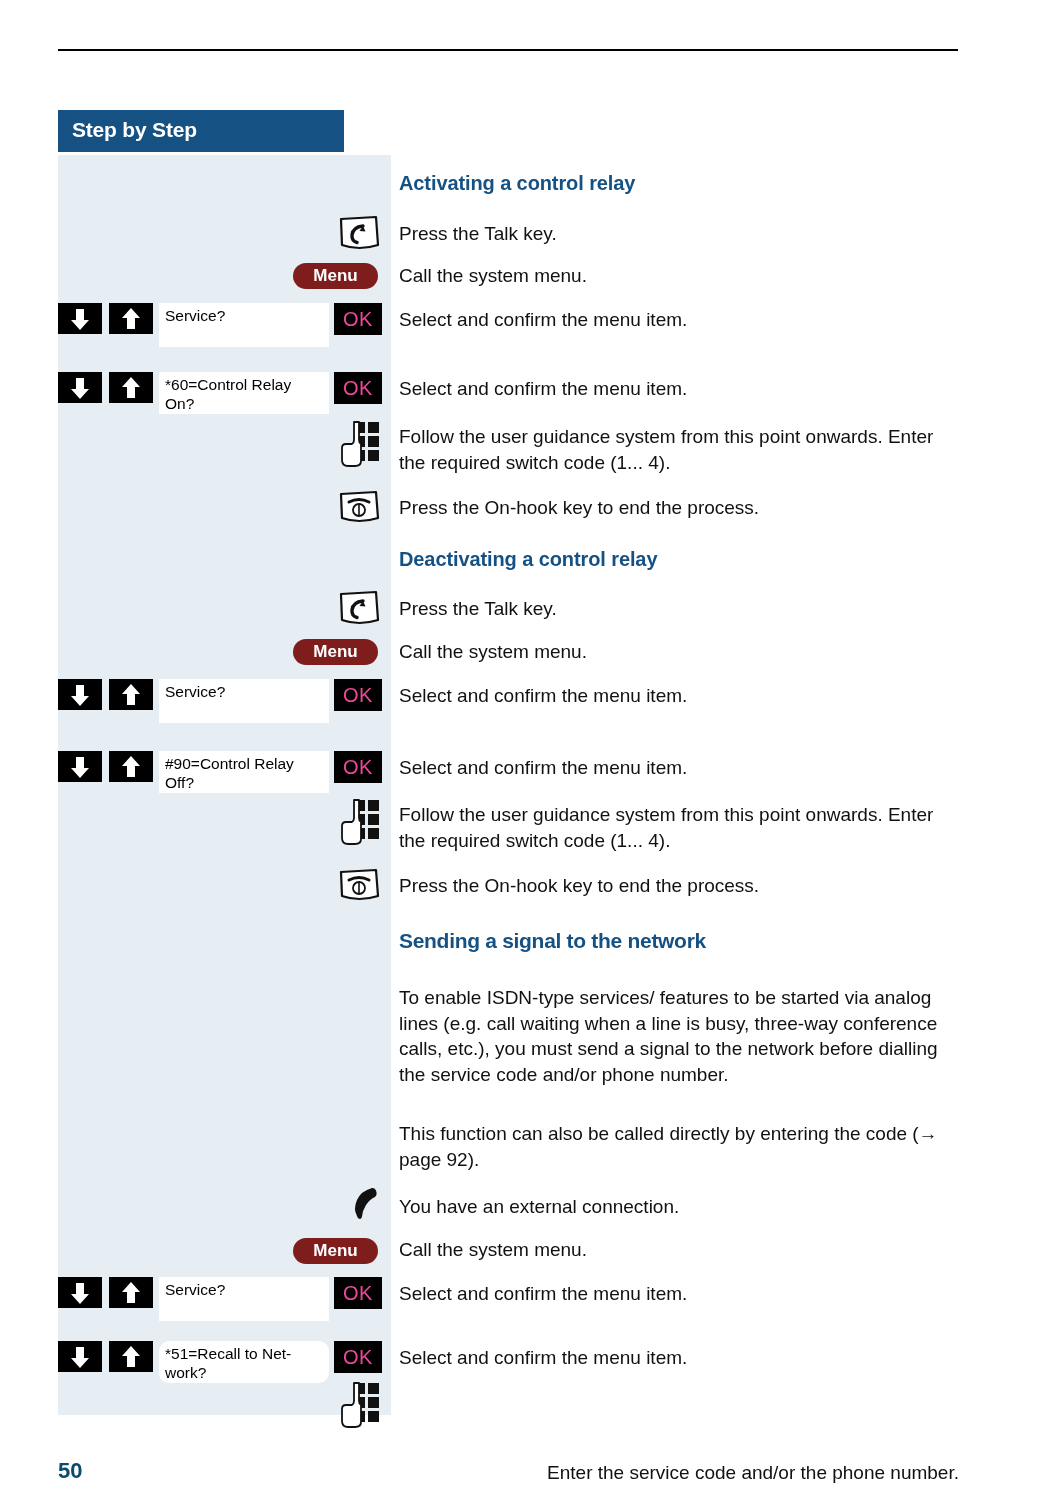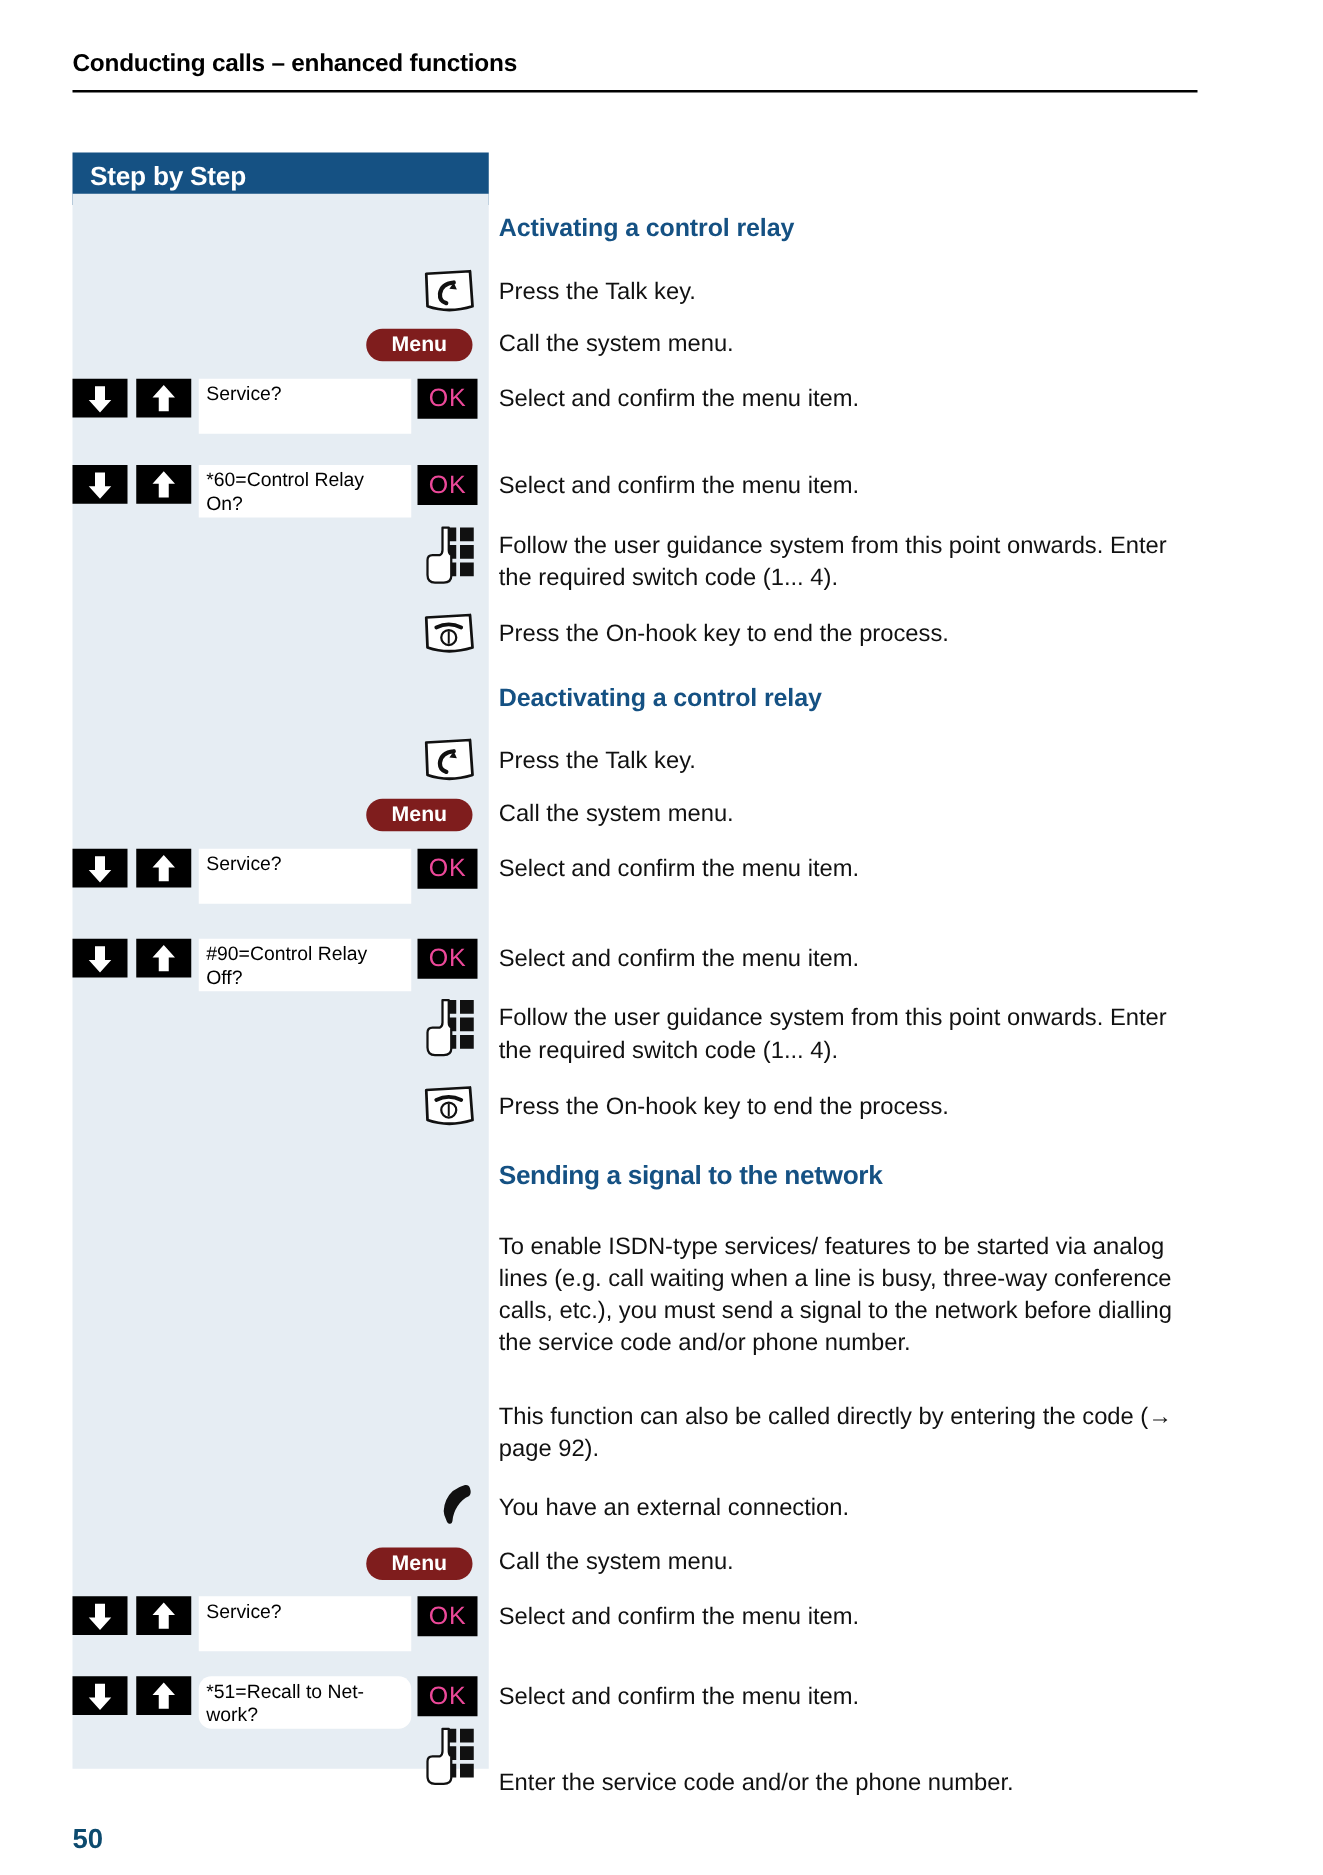--- a/index.html
+++ b/index.html
@@ -33,22 +33,22 @@
   #page-header .header-rule {
     margin-top: 9px;
     border-bottom: 2.5px solid #000000;
     width: 900px;
   }
 
   
   #sbs-header {
     position: absolute;
     left: 58px;
-    top: 122px;
-    width: 333px;
+    top: 110px;
+    width: 286px;
     height: 42px;
     background: #155183;
     box-sizing: border-box;
   }
   #sbs-header .sbs-title {
     position: absolute;
     left: 14px;
     top: 8px;
     font-size: 21px;
     font-weight: bold;
@@ -147,21 +147,20 @@
     font-size: 22px;
     font-weight: bold;
     color: #0c4a6e;
     margin-top: 32px;
   }
 </style>
 </head>
 <body>
 
 <div id="page-header">
-  <div class="header-title">Conducting calls – enhanced functions</div>
   <div class="header-rule"></div>
 </div>
 
 <div id="sbs-header">
   <div class="sbs-title">Step by Step</div>
 </div>
 <div id="sidebar-panel"></div>
 
 <div class="icon-wrap" style="left:336px; top:214px;">
   <svg width="48" height="40" viewBox="0 0 48 40">
@@ -354,15 +353,15 @@
   <svg width="42" height="48" viewBox="0 0 42 48">
     <rect x="14" y="2" width="11" height="11" fill="#111111"></rect>
     <rect x="28" y="2" width="11" height="11" fill="#111111"></rect>
     <rect x="14" y="16" width="11" height="11" fill="#111111"></rect>
     <rect x="28" y="16" width="11" height="11" fill="#111111"></rect>
     <rect x="28" y="30" width="11" height="11" fill="#111111"></rect>
     <rect x="14" y="30" width="11" height="11" fill="#111111"></rect>
     <path d="M14 8 L14 2 L19 2 L19 20 Q19 23 21 24 L21 30 L21 41 Q21 46 15 46 L8 46 Q2 46 2 40 L2 28 Q2 24 6 24 L12 24 Q14 23 14 20 Z" fill="#ffffff" stroke="#111111" stroke-width="1.8" stroke-linejoin="round"></path>
   </svg>
 </div>
-<div class="step-text abs" style="left:399px; top:1414px; width:560px;">Enter the service code and/or the phone number.</div>
+<div class="step-text abs" style="left:399px; top:1460px; width:560px;text-align:right;">Enter the service code and/or the phone number.</div>
 
 <div id="page-number">50</div>
 
 </body></html>

